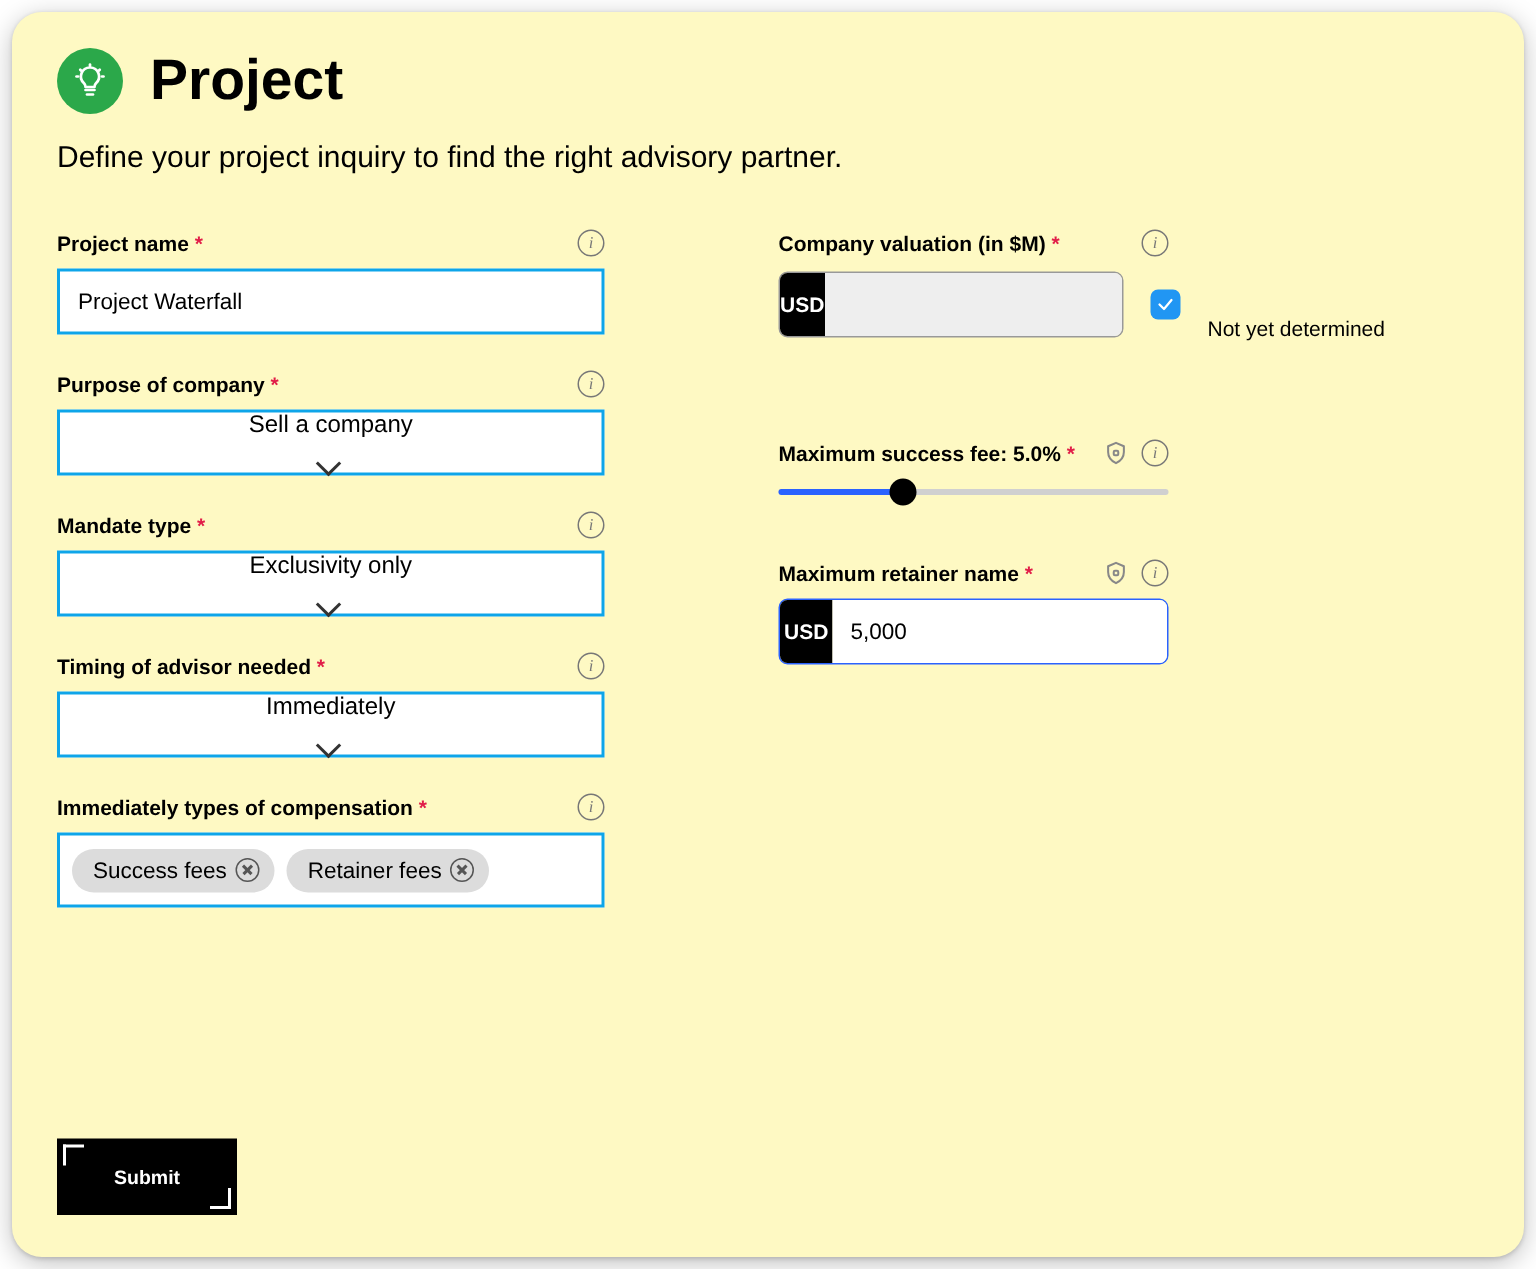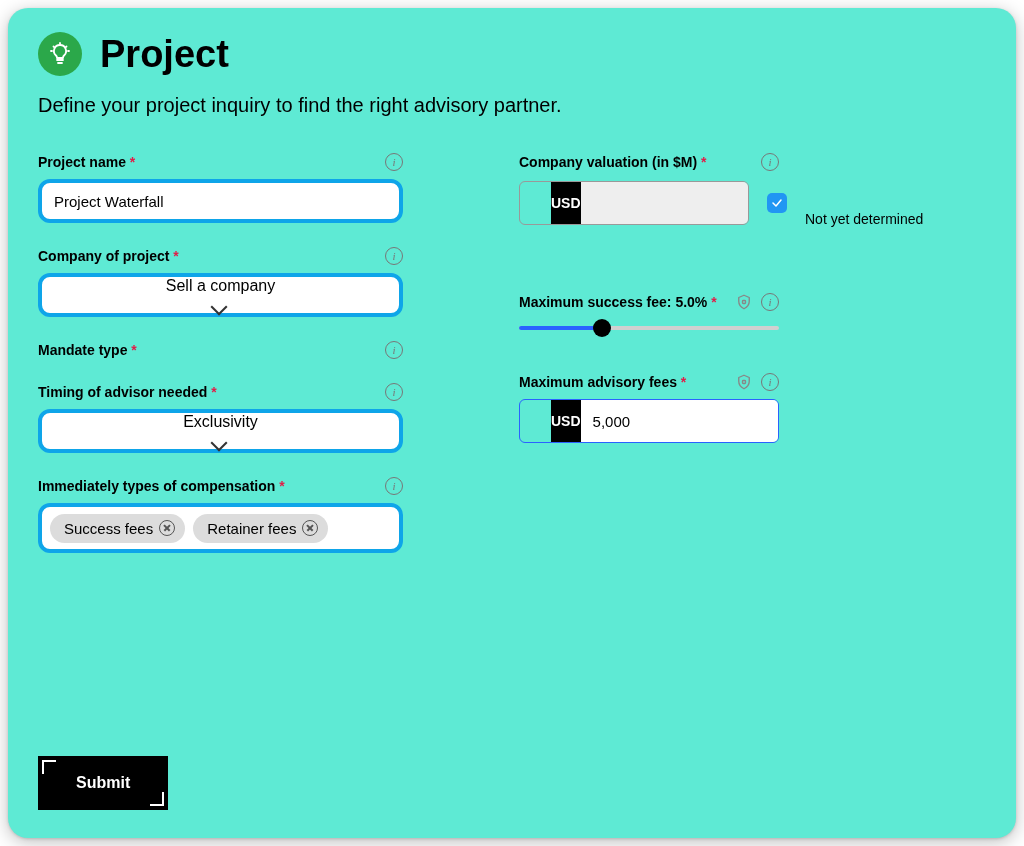--- a/index.html
+++ b/index.html
@@ -12,21 +12,21 @@
     width: 1024px;
     height: 846px;
     position: relative;
   }
   .card {
     position: absolute;
     top: 8px;
     left: 8px;
     right: 8px;
     bottom: 8px;
-    background: #5eead4;
+    background: #fef9c3;
     border-radius: 20px;
     box-shadow: 0 4px 18px rgba(0,0,0,0.25), 0 1px 3px rgba(0,0,0,0.15);
     padding: 24px 30px 30px 30px;
     overflow: hidden;
   }
   .header {
     display: flex;
     align-items: center;
     gap: 18px;
     margin-bottom: 18px;
@@ -88,22 +88,22 @@
   }
   .shield-icon {
     width: 18px;
     height: 18px;
     color: #888;
     flex: none;
   }
   .text-input, .select-box, .tag-box {
     width: 100%;
     height: 44px;
-    border: 4px solid #0ea5e9;
-    border-radius: 12px;
+    border: 2px solid #0ea5e9;
+    border-radius: 0;
     background: #fff;
     padding: 0 12px;
     font-size: 15px;
     display: flex;
     align-items: center;
   }
   .select-box {
     justify-content: space-between;
     font-size: 16px;
     cursor: pointer;
@@ -160,21 +160,20 @@
   }
   .cur-label {
     width: 50px;
     background: #000;
     color: #fff;
     font-weight: 700;
     font-size: 14px;
     display: flex;
     align-items: center;
     justify-content: center;
-    margin-left: 31px;
   }
   .cur-field {
     flex: 1;
     background: #eee;
     border: none;
     padding: 0 12px;
     font-size: 15px;
   }
   .cur-field.enabled { background: #fff; }
   .valuation-row {
@@ -227,21 +226,21 @@
   }
   
   .submit-wrap {
     position: absolute;
     left: 30px;
     bottom: 28px;
   }
   .submit-btn {
     background: #000;
     color: #fff;
-    font-size: 16px;
+    font-size: 13px;
     font-weight: 700;
     border: none;
     padding: 18px 38px;
     position: relative;
     cursor: pointer;
   }
   .btn-corner {
     position: absolute;
     width: 14px; height: 14px;
     border: 2.5px solid #fff;
@@ -283,51 +282,55 @@
               <span class="req">*</span>
             </div>
             <div class="info-icon">i</div>
           </div>
           <input class="text-input" type="text" value="Project Waterfall" style="">
         </div>
 
         <div class="field">
           <div class="label-row">
             <div class="label">
-              <span>Company of project </span>
+              <span>Purpose of company </span>
               <span class="req">*</span>
             </div>
             <div class="info-icon">i</div>
           </div>
           <div class="select-box">
             <span class="select-caption">Sell a company</span>
             <span class="chev"></span>
           </div>
         </div>
 
         <div class="field">
           <div class="label-row">
             <div class="label">
               <span>Mandate type </span>
               <span class="req">*</span>
             </div>
             <div class="info-icon">i</div>
           </div>
+          <div class="select-box">
+            <span class="select-caption">Exclusivity only</span>
+            <span class="chev"></span>
+          </div>
         </div>
 
         <div class="field">
           <div class="label-row">
             <div class="label">
               <span>Timing of advisor needed </span>
               <span class="req">*</span>
             </div>
             <div class="info-icon">i</div>
           </div>
           <div class="select-box">
-            <span class="select-caption">Exclusivity</span>
+            <span class="select-caption">Immediately</span>
             <span class="chev"></span>
           </div>
         </div>
 
         <div class="field">
           <div class="label-row">
             <div class="label">
               <span>Immediately types of compensation </span>
               <span class="req">*</span>
             </div>
@@ -395,21 +398,21 @@
             </div>
             <div class="slider-thumb"></div>
           </div>
         </div>
 
         <div class="gap-12"></div>
 
         <div class="field">
           <div class="label-row">
             <div class="label">
-              <span>Maximum advisory fees </span>
+              <span>Maximum retainer name </span>
               <span class="req">*</span>
             </div>
             <div class="icon-row">
               <svg class="shield-icon" viewBox="0 0 24 24" fill="none" stroke="currentColor" stroke-width="1.8" stroke-linecap="round" stroke-linejoin="round">
                 <path d="M12 3l7 3v5c0 5-3 8-7 10-4-2-7-5-7-10V6l7-3z"></path>
                 <rect x="10" y="10" width="4" height="4" rx="1"></rect>
               </svg>
               <div class="info-icon">i</div>
             </div>
           </div>

